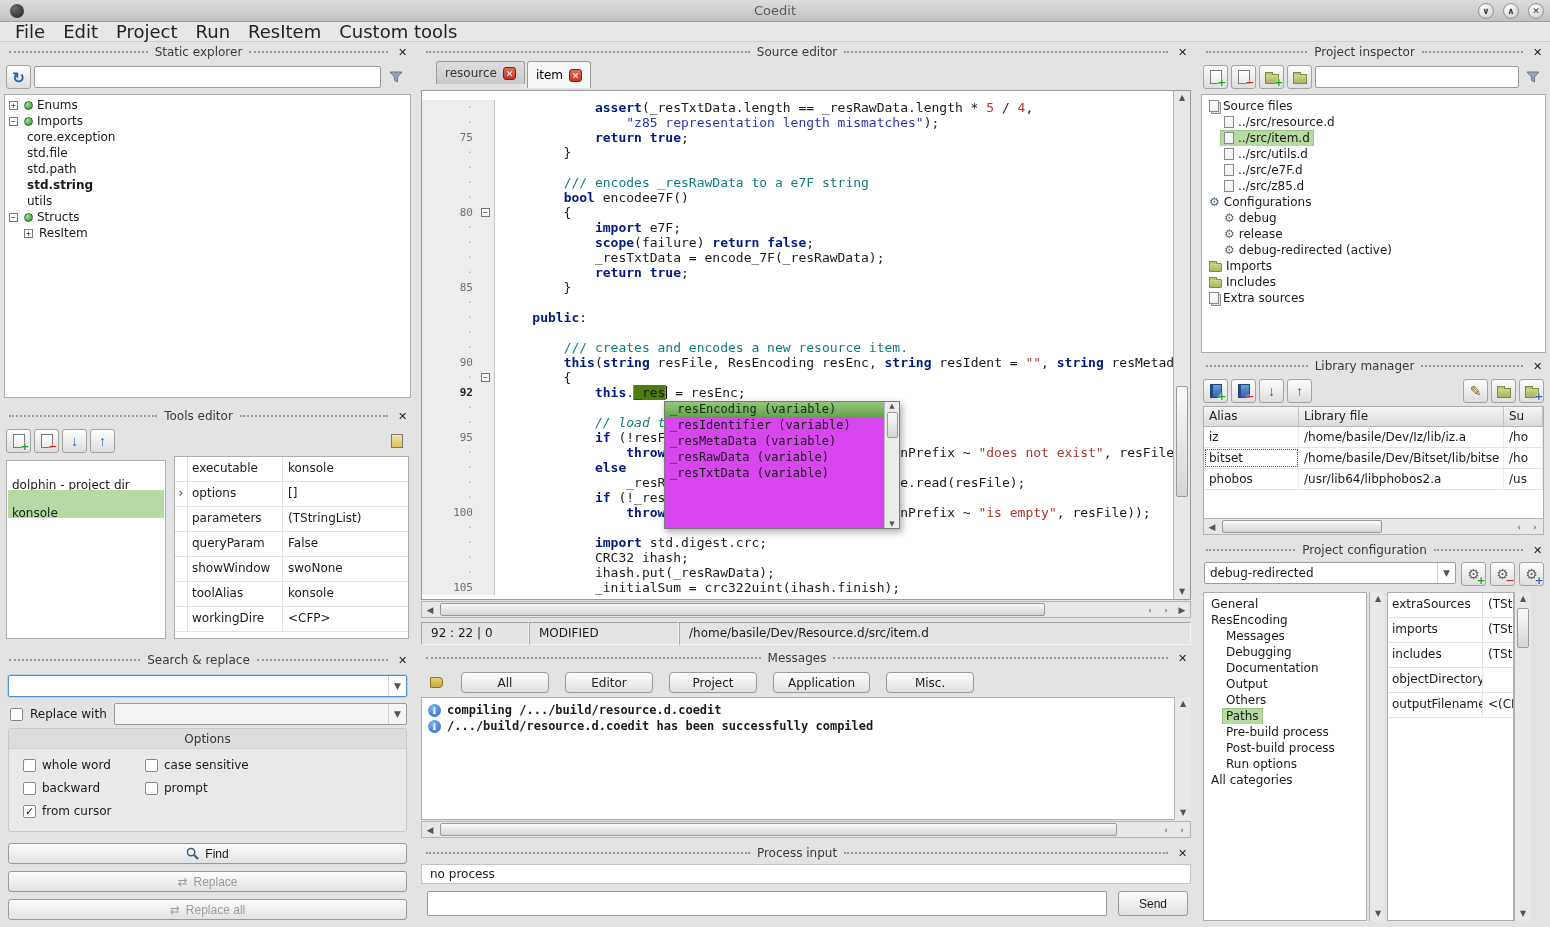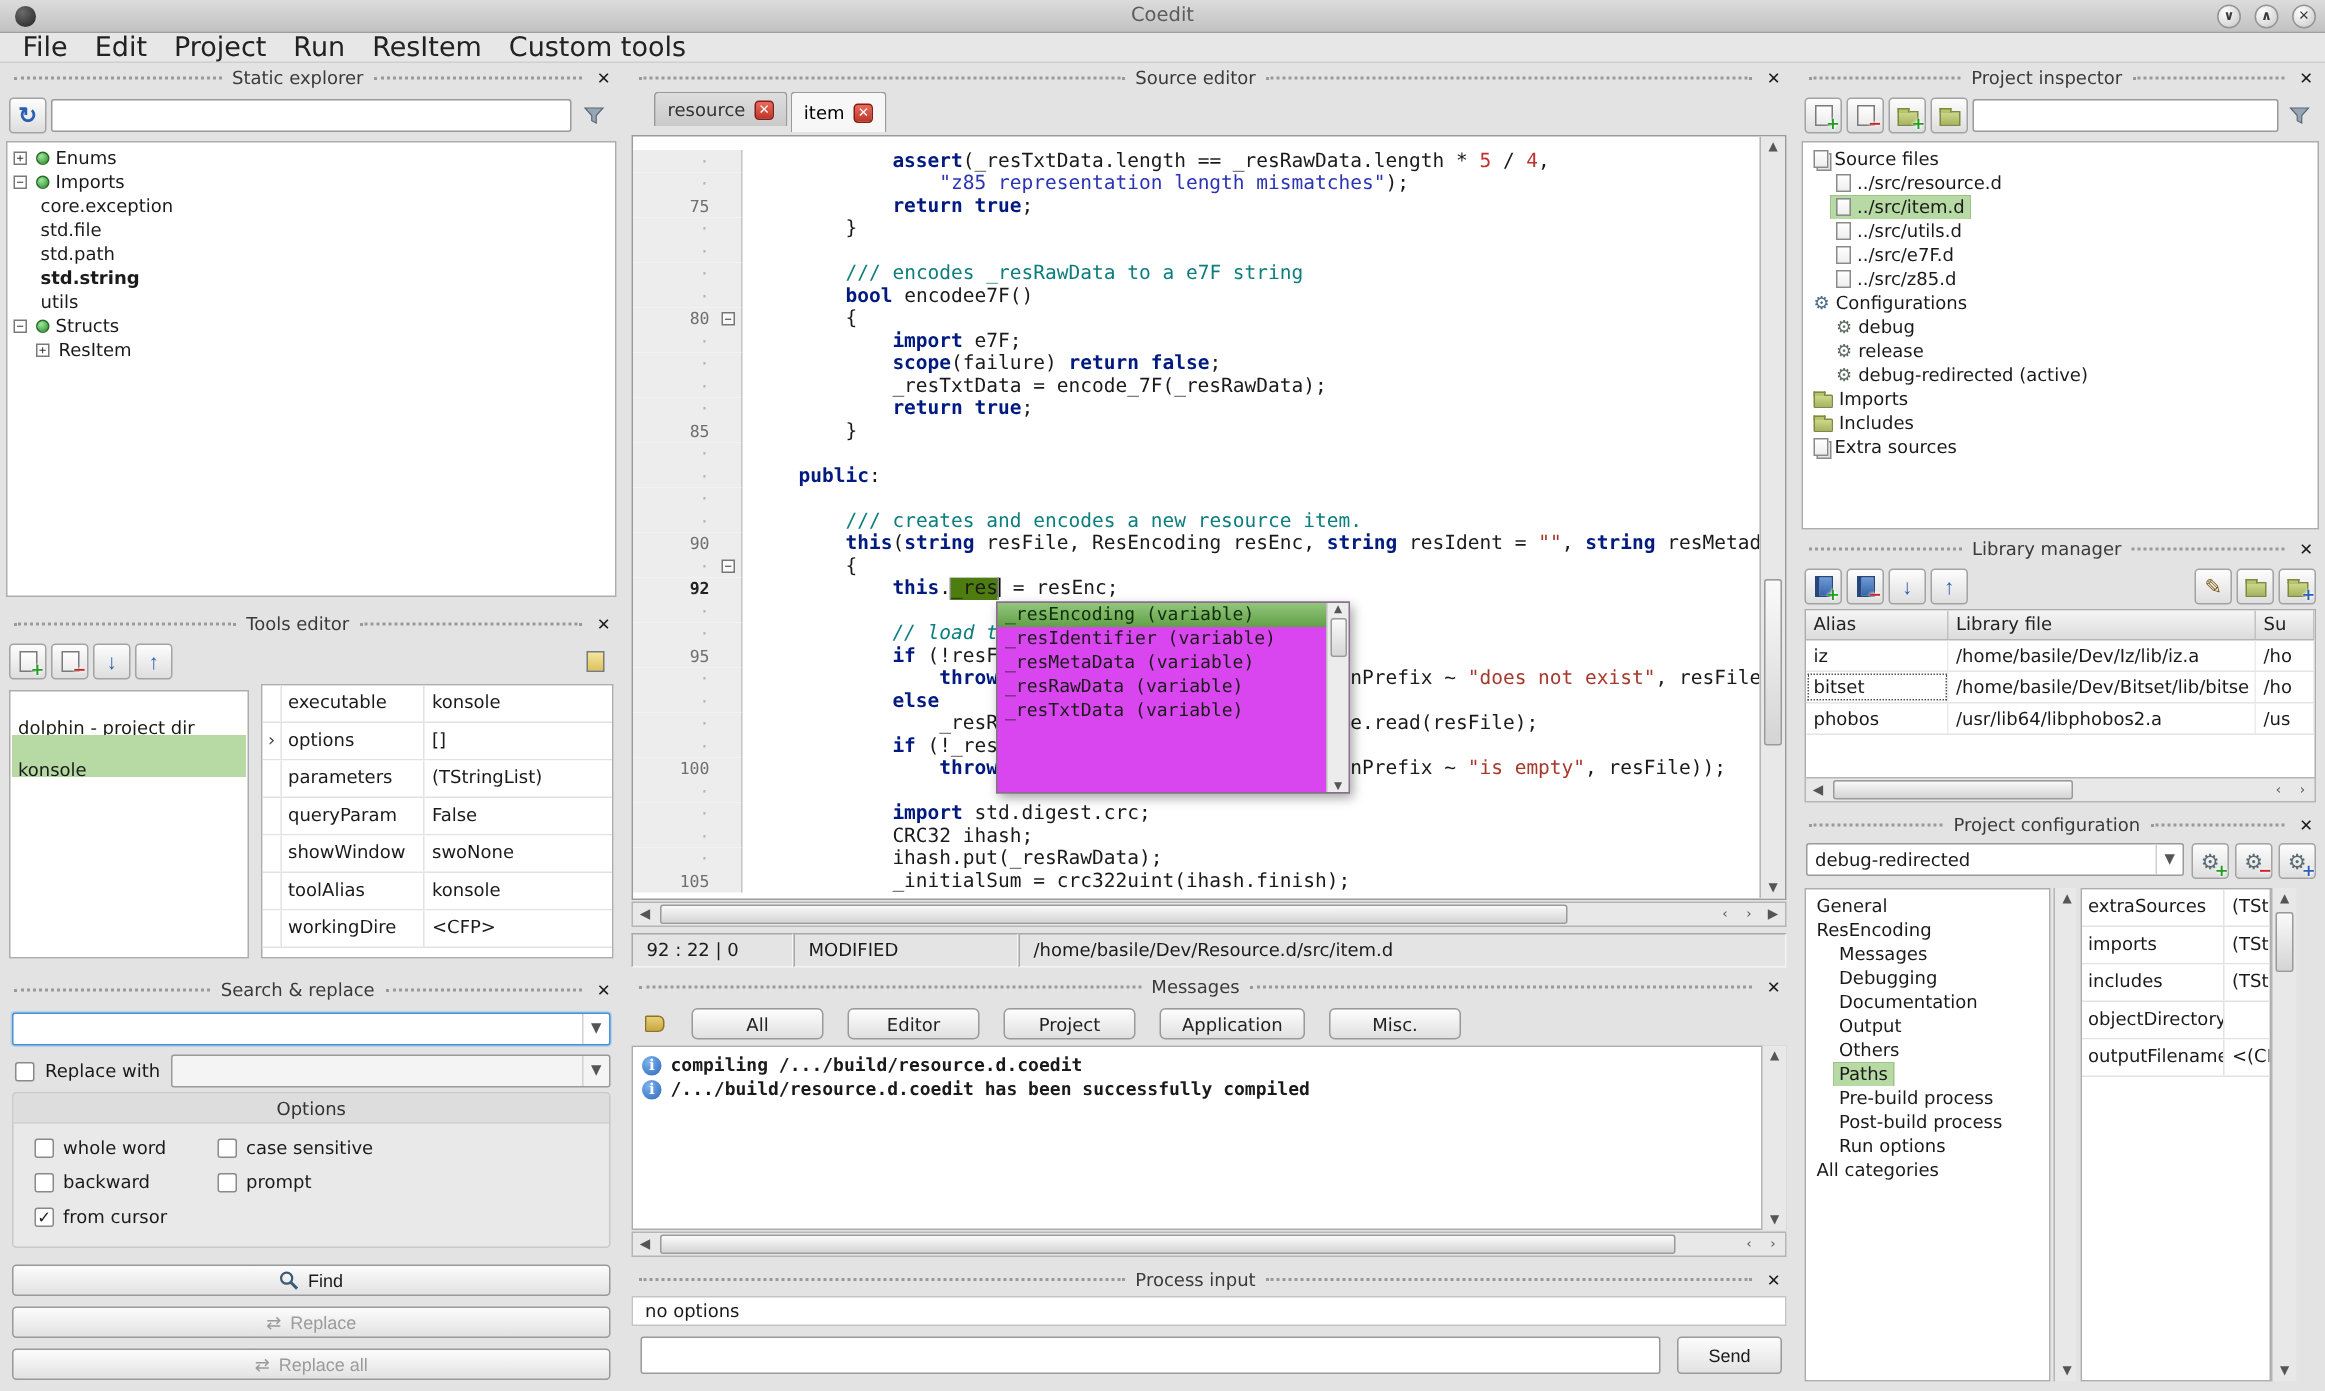--- a/index.html
+++ b/index.html
@@ -661,21 +661,21 @@
 </div>
 
 <div class="panel" id="p-proc">
   <div class="phead">
       <span class="hline"></span>
     <span class="ptitle">Process input</span>
     <span class="hline"></span>
       <span class="pclose">✕</span>
     </div>
   <div class="whitebox" style="left:2px;right:2px;top:19px;height:20px;display:flex;align-items:center;padding:0 8px;border-color:#c4c4c4">
-    <span>no options</span>
+    <span>no process</span>
   </div>
   <input class="tinput" style="position: absolute; left: 8px; top: 46px; width: 680px; height: 25px;" value="">
   <button class="bigbtn" style="left:699px;right:auto;width:70px;top:46px;height:25px;position:absolute">
     <span>Send</span>
   </button>
 </div>
 
 <div class="panel" id="p-inspector">
   <div class="phead">
       <span class="hline"></span>

